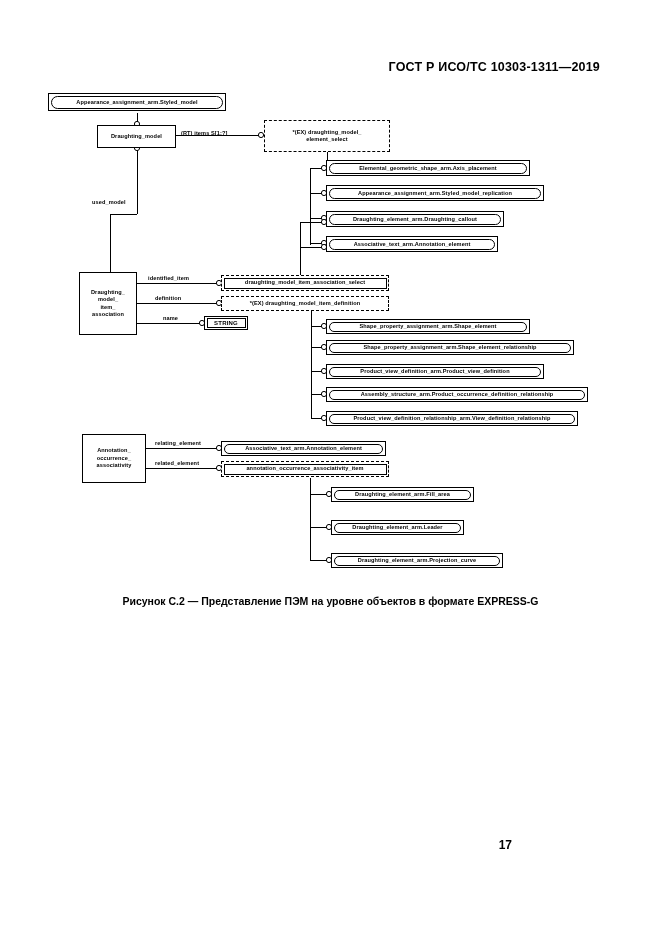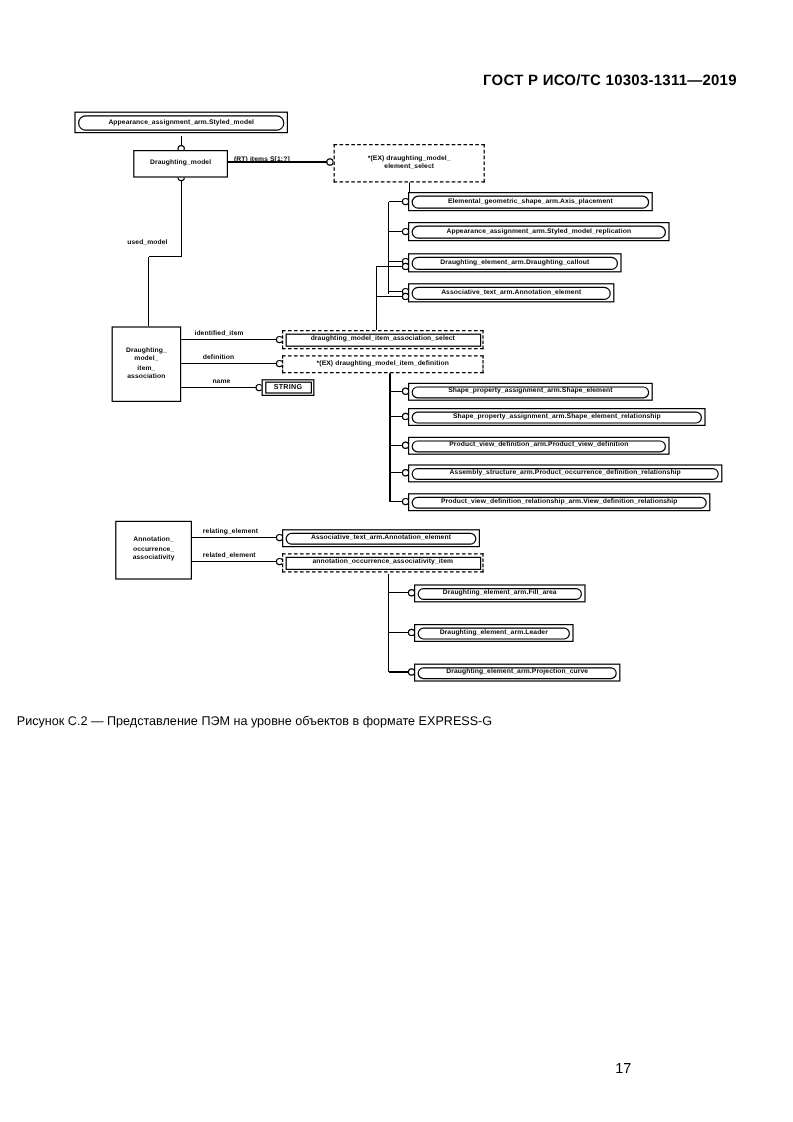--- a/index.html
+++ b/index.html
@@ -1,35 +1,35 @@
 <!DOCTYPE html>
 <html><head>
 <meta charset="utf-8">
 <style>
   html,body{margin:0;padding:0;}
   body{
     width:661px;height:935px;background:#fff;
     font-family:"Liberation Sans",sans-serif;
     color:#000;position:relative;overflow:hidden;
   }
-  .page{position:absolute;left:14px;top:0;width:572px;height:935px;}
+  .page{position:absolute;left:0;top:0;width:572px;height:935px;}
 
   .header-title{
     position:absolute;left:0;top:60px;width:600px;text-align:right;
     font-size:12.5px;font-weight:bold;letter-spacing:.2px;
   }
 
   .page-number{
     position:absolute;right:60px;top:838px;
-    font-size:12px;font-weight:normal;margin-top:45px;
+    font-size:12px;font-weight:bold;
   }
 
   .caption{
-    position:absolute;left:0;top:594px;width:661px;text-align:left;
-    font-size:10.5px;line-height:15px;
+    position:absolute;left:0;top:594px;width:661px;text-align:center;
+    font-size:10.5px;line-height:15px;font-weight:bold;
   }
 
   
   .diagram{position:absolute;left:0;top:0;width:661px;height:580px;}
   .diagram svg{position:absolute;left:0;top:0;}
 
   .node{
     position:absolute;box-sizing:border-box;
     border:1px solid #000;background:#fff;
     font-size:5.6px;font-weight:bold;letter-spacing:.1px;

